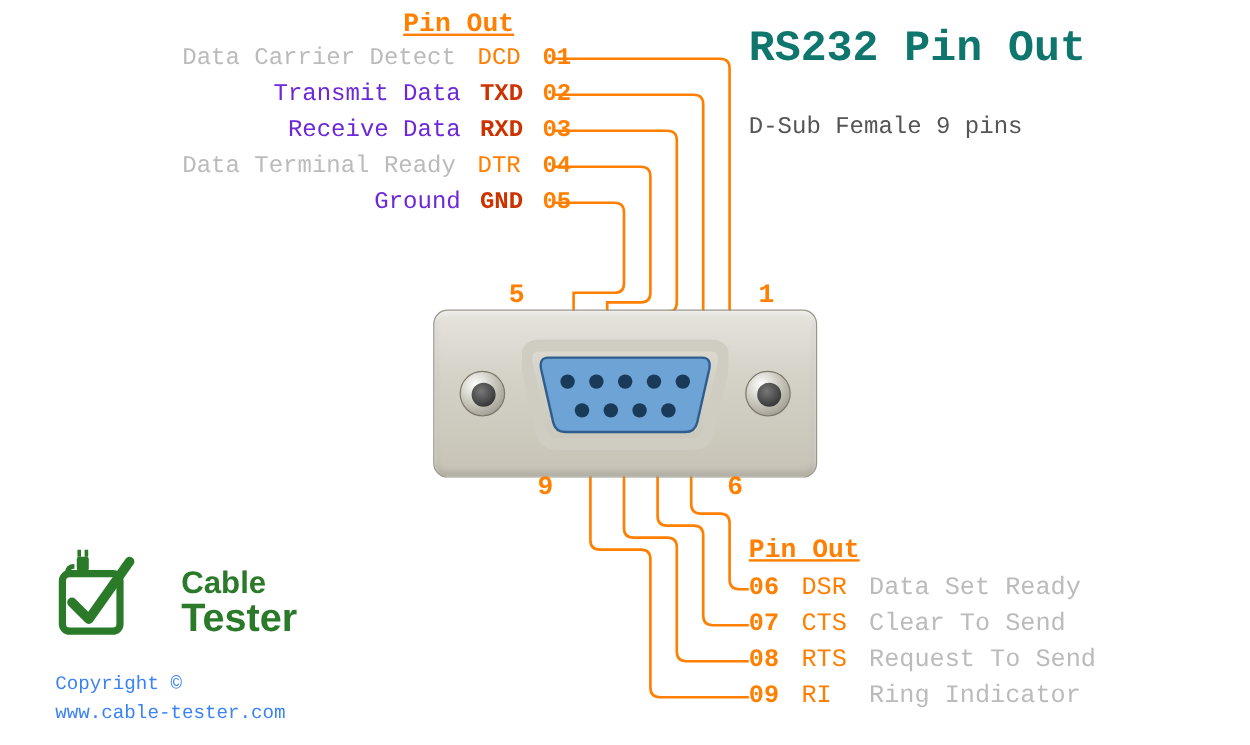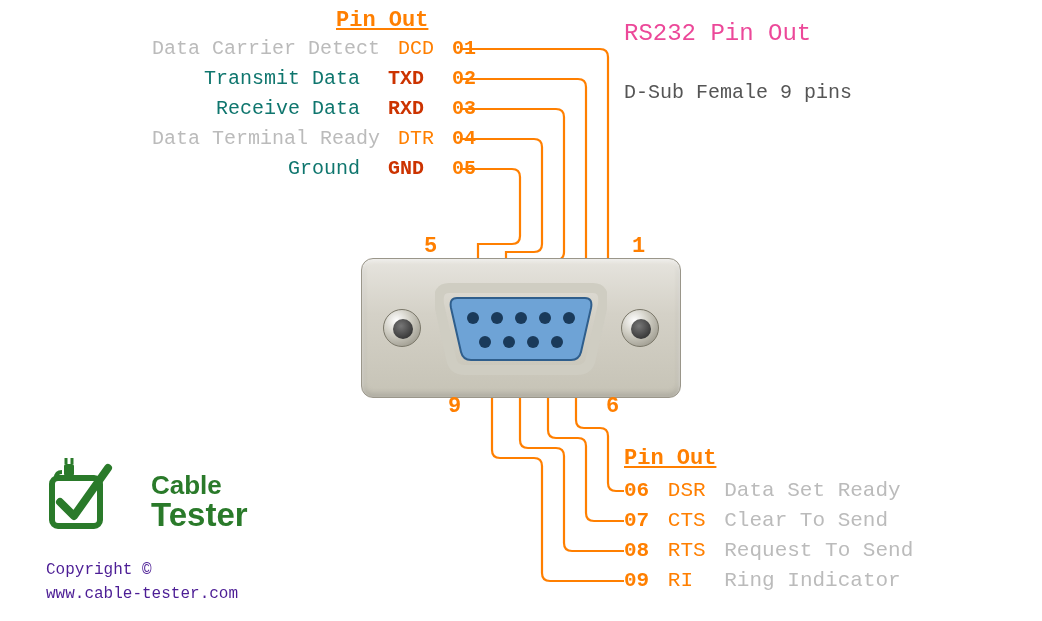--- a/index.html
+++ b/index.html
@@ -6,35 +6,35 @@
   body {
     margin: 0;
     width: 1042px;
     height: 621px;
     font-family: "Courier New", Courier, monospace;
     background: #fff;
     position: relative;
     overflow: hidden;
   }
   .title-block { position: absolute; top: 20px; left: 624px; }
-  .title { font-size: 24px; font-weight: normal; color: #ec4899; }
+  .title { font-size: 36px; font-weight: bold; color: #0f766e; }
   .subtitle { font-size: 20px; color: #555; line-height: 1.4; margin-top: 4px; }
 
   .top-header { position: absolute; left: 336px; top: 8px; font-size: 22px; color: #ff7f00; text-decoration: underline; font-weight: bold; }
   .bot-header { position: absolute; left: 624px; top: 446px; font-size: 22px; color: #ff7f00; text-decoration: underline; font-weight: bold; }
 
   .top-pins { position: absolute; top: 34px; left: 16px; width: 460px; }
   .top-pins .row { height: 30px; line-height: 30px; font-size: 20px; text-align: right; white-space: nowrap; }
   .bot-pins { position: absolute; top: 476px; left: 624px; }
   .bot-pins .row { height: 30px; line-height: 30px; font-size: 21px; white-space: nowrap; }
 
   .desc { color: #bbb; }
-  .dark { color: #0f766e; }
+  .dark { color: #6d28d9; }
   .sig { color: #ff7f00; margin: 0 6px; }
-  .bold { color: #cc3300; font-weight: bold; margin: 0 16px; }
+  .bold { color: #cc3300; font-weight: bold; margin: 0 4px; }
   .num { color: #ff7f00; font-weight: bold; }
 
   svg.wires { position: absolute; top: 0; left: 0; width: 1042px; height: 621px; pointer-events: none; }
 
   
   .conn-wrap { position: absolute; left: 361px; top: 258px; width: 320px; height: 140px; }
   .conn-body {
     position: absolute; left: 0; top: 0; width: 320px; height: 140px;
     background: linear-gradient(180deg, #e6e4de 0%, #d4d1c7 40%, #c6c3b6 100%);
     border-radius: 12px;
@@ -63,21 +63,21 @@
   .pin-num { position: absolute; font-size: 22px; color: #ff7f00; font-weight: bold; }
   .pn5 { left: 424px; top: 234px; }
   .pn1 { left: 632px; top: 234px; }
   .pn9 { left: 448px; top: 394px; }
   .pn6 { left: 606px; top: 394px; }
 
   
   .logo-wrap { position: absolute; left: 46px; top: 458px; }
   .logo-text { font-family: "Trebuchet MS", sans-serif; font-weight: bold; color: #2a7a2a; font-size: 26px; line-height: 1; }
   .logo-text .t { font-size: 33px; }
-  .footer { position: absolute; left: 46px; top: 558px; font-size: 16px; color: #4c1d95; line-height: 1.5; }
+  .footer { position: absolute; left: 46px; top: 558px; font-size: 16px; color: #3b82f6; line-height: 1.5; }
 </style>
 </head>
 <body>
 
 <div class="title-block">
   <div class="title">RS232 Pin Out</div>
   <div class="subtitle">
     <br>
     <span>D-Sub Female 9 pins</span>
   </div>

